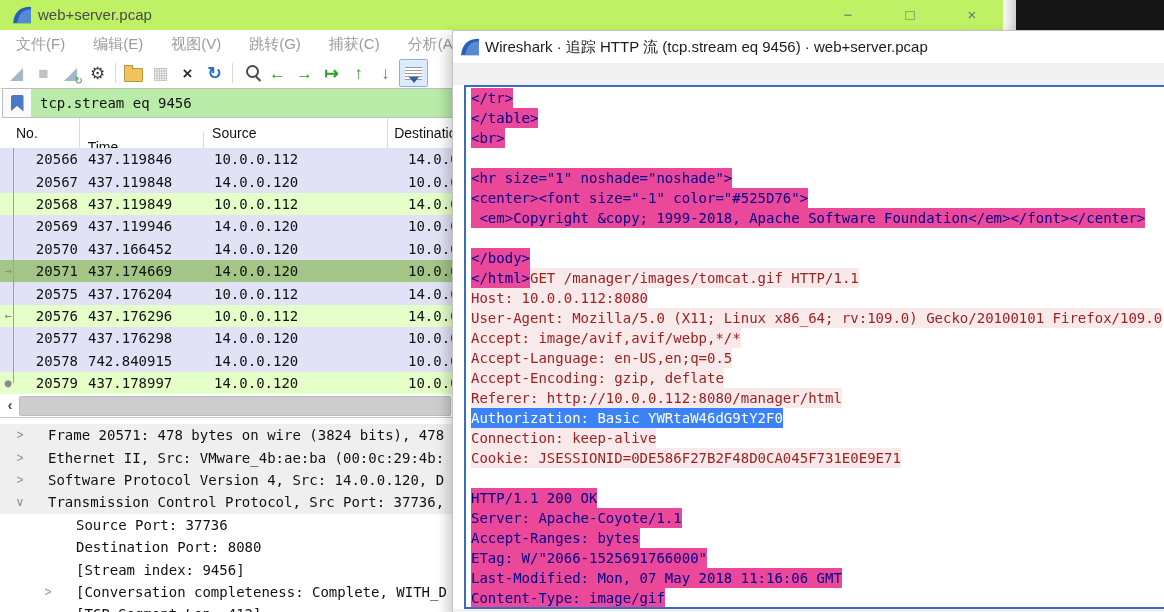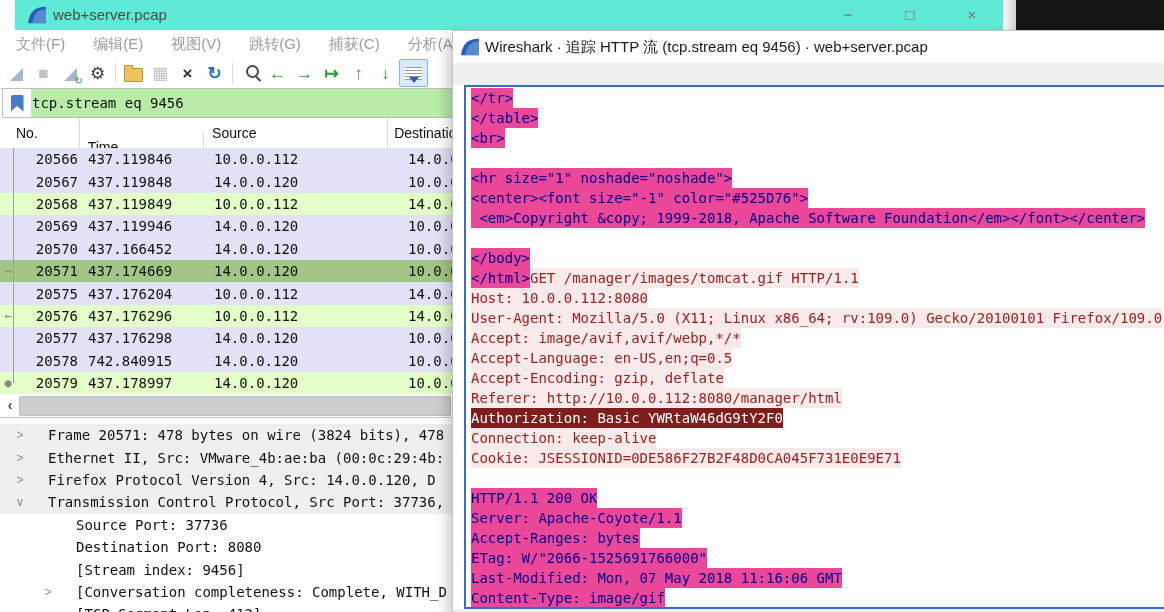--- a/index.html
+++ b/index.html
@@ -1,20 +1,20 @@
 <!DOCTYPE html>
 <html><head>
 <meta charset="utf-8">
 <style>
   html,body{margin:0;padding:0;background:#888;}
   #screen{position:relative;width:1164px;height:612px;overflow:hidden;background:#fff;
           font-family:"Liberation Sans",sans-serif;}
   
   #main{position:absolute;left:0;top:0;width:1008px;height:612px;background:#fff;}
-  #titlebar{position:absolute;left:15px;top:0;right:0;height:30px;background:#5eead4;}
+  #titlebar{position:absolute;left:0;top:0;right:0;height:30px;background:#bef264;}
   #titlebar .fin{position:absolute;left:12px;top:6px;}
   #main-title{position:absolute;left:38px;top:0;line-height:30px;font-size:15px;color:#4a4a4a;}
   #win-controls{position:absolute;right:5px;top:0;height:30px;display:flex;}
   #win-controls span{width:62px;text-align:center;line-height:30px;color:#6e6e6e;font-size:15px;}
   #menubar{position:absolute;left:0;top:30px;right:0;height:28px;background:#fff;display:flex;align-items:center;padding-left:2px;}
   .menu-item{padding:0 14px;font-size:15px;color:#9c9c9c;line-height:28px;white-space:nowrap;}
   #toolbar{position:absolute;left:0;top:58px;right:0;height:30px;display:flex;align-items:center;padding-left:3px;border-bottom:1px solid #e3e3e3;}
   .tbtn{width:27px;height:26px;display:flex;align-items:center;justify-content:center;position:relative;}
   .tbtn .glyph{font-size:17px;line-height:1;}
   .tbtn .badge{position:absolute;right:1px;bottom:0;font-size:10px;font-weight:bold;}
@@ -24,21 +24,21 @@
   .folder::before{content:"";position:absolute;top:-4px;left:-1px;width:7px;height:3px;background:#f0c35c;border:1px solid #b8923d;border-bottom:none;border-radius:1px 1px 0 0;}
   .mag{width:9px;height:9px;border:2px solid #4a4a4a;border-radius:50%;position:relative;margin:-3px -3px 0 0;}
   .mag::after{content:"";position:absolute;width:2px;height:7px;background:#4a4a4a;left:9px;top:8px;transform:rotate(-45deg);}
   .autoscroll{width:17px;height:13px;background:repeating-linear-gradient(#9a9a9a 0 1px,#fff 1px 3px);position:relative;}
   .autoscroll::after{content:"";position:absolute;left:4px;bottom:-3px;border-left:5px solid transparent;border-right:5px solid transparent;border-top:6px solid #2e5fa8;}
   
   #filterbar{position:absolute;left:2px;top:88px;width:1004px;height:28px;border:1px solid #bfbfbf;display:flex;background:#fff;}
   #bookmark-btn{width:28px;display:flex;align-items:center;justify-content:center;background:#fafafa;border-right:1px solid #d6d6d6;}
   .bookmark{width:13px;height:17px;background:#4a78c4;border-radius:2px 2px 0 0;clip-path:polygon(0 0,100% 0,100% 100%,50% 68%,0 100%);}
   #filter-field{flex:1;background:#b9eba9;display:flex;align-items:center;}
-  #filter-value{font-family:"DejaVu Sans Mono",monospace;font-size:14px;color:#111;padding-left:0;}
+  #filter-value{font-family:"DejaVu Sans Mono",monospace;font-size:14px;color:#111;padding-left:8px;}
   
   #plheader{position:absolute;left:0;top:118px;width:1008px;height:30px;background:#fff;border-bottom:1px solid #cdcdcd;display:flex;font-size:14px;color:#111;}
   .hcell{line-height:30px;border-right:1px solid #dcdcdc;box-sizing:border-box;white-space:nowrap;overflow:hidden;}
   #plrows{position:absolute;left:0;top:148px;width:1008px;height:246px;overflow:hidden;background:#fff;}
   .prow{height:22.4px;display:flex;align-items:center;font-family:"DejaVu Sans Mono",monospace;font-size:14px;color:#111;white-space:nowrap;}
   .prow.t-tcp{background:#e2e2f6;}
   .prow.t-http{background:#e4ffc7;}
   .prow.sel{background:#a3c585;}
   .gut{width:16px;text-align:center;font-size:12px;color:#8a8a8a;z-index:2;}
   .c-no{width:62px;text-align:right;padding-right:4px;}
@@ -65,21 +65,21 @@
   #dtitlebar{position:absolute;left:0;top:0;right:0;height:32px;background:#fff;}
   #dtitlebar .fin{position:absolute;left:7px;top:7px;}
   #dialog-title{position:absolute;left:32px;top:0;line-height:32px;font-size:15px;color:#1c1c1c;white-space:nowrap;}
   #dband{position:absolute;left:0;top:32px;right:0;height:22px;background:#f0f0f0;}
   #dbottom{position:absolute;left:0;bottom:0;right:0;height:4px;background:#f0f0f0;}
   #streambox{position:absolute;left:11px;top:54px;width:706px;height:519px;border:2px solid #3b6cc4;background:#fff;overflow:hidden;padding:1px 0 0 5px;}
   .sline{height:20px;line-height:20px;white-space:pre;font-family:"DejaVu Sans Mono",monospace;font-size:14px;}
   .hl{display:inline-block;height:20px;}
   .t-server{color:#00008b;background:#ec4899;}
   .t-client{color:#9e2020;background:#f8eaea;}
-  .t-selected{color:#ffffff;background:#7f1d1d;}
+  .t-selected{color:#ffffff;background:#3b82f6;}
 </style>
 </head>
 <body>
 
 <div id="screen">
 
   <div id="main">
 
     <div id="titlebar">
       <span class="fin">
@@ -263,21 +263,21 @@
         <div class="dline shaded">
           <span class="chev" style="margin-left: 12px;">&gt;</span>
           <span class="dtxt">Frame 20571: 478 bytes on wire (3824 bits), 478</span>
         </div>
         <div class="dline shaded">
           <span class="chev" style="margin-left: 12px;">&gt;</span>
           <span class="dtxt">Ethernet II, Src: VMware_4b:ae:ba (00:0c:29:4b:</span>
         </div>
         <div class="dline shaded">
           <span class="chev" style="margin-left: 12px;">&gt;</span>
-          <span class="dtxt">Firefox Protocol Version 4, Src: 14.0.0.120, D</span>
+          <span class="dtxt">Software Protocol Version 4, Src: 14.0.0.120, D</span>
         </div>
         <div class="dline shaded">
           <span class="chev" style="margin-left: 12px;">∨</span>
           <span class="dtxt">Transmission Control Protocol, Src Port: 37736,</span>
         </div>
         <div class="dline">
           <span class="chev" style="margin-left: 40px;"></span>
           <span class="dtxt">Source Port: 37736</span>
         </div>
         <div class="dline">

